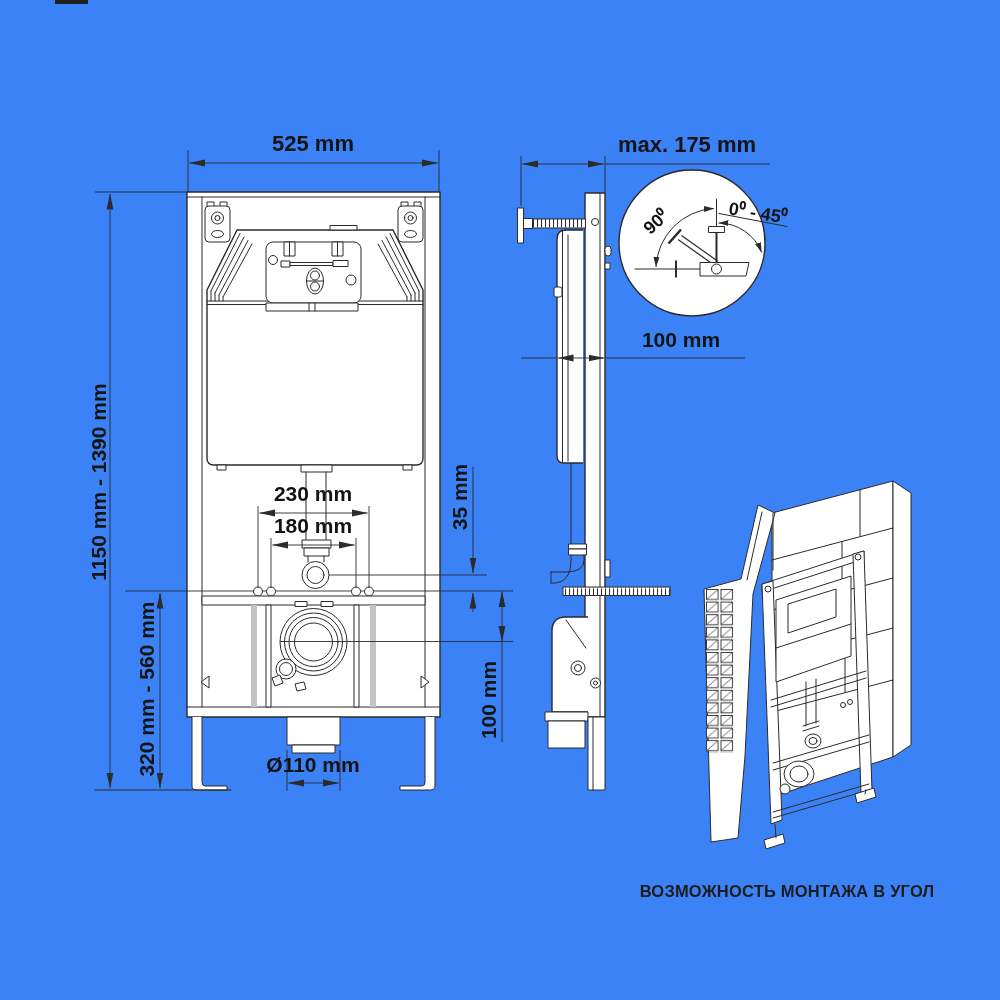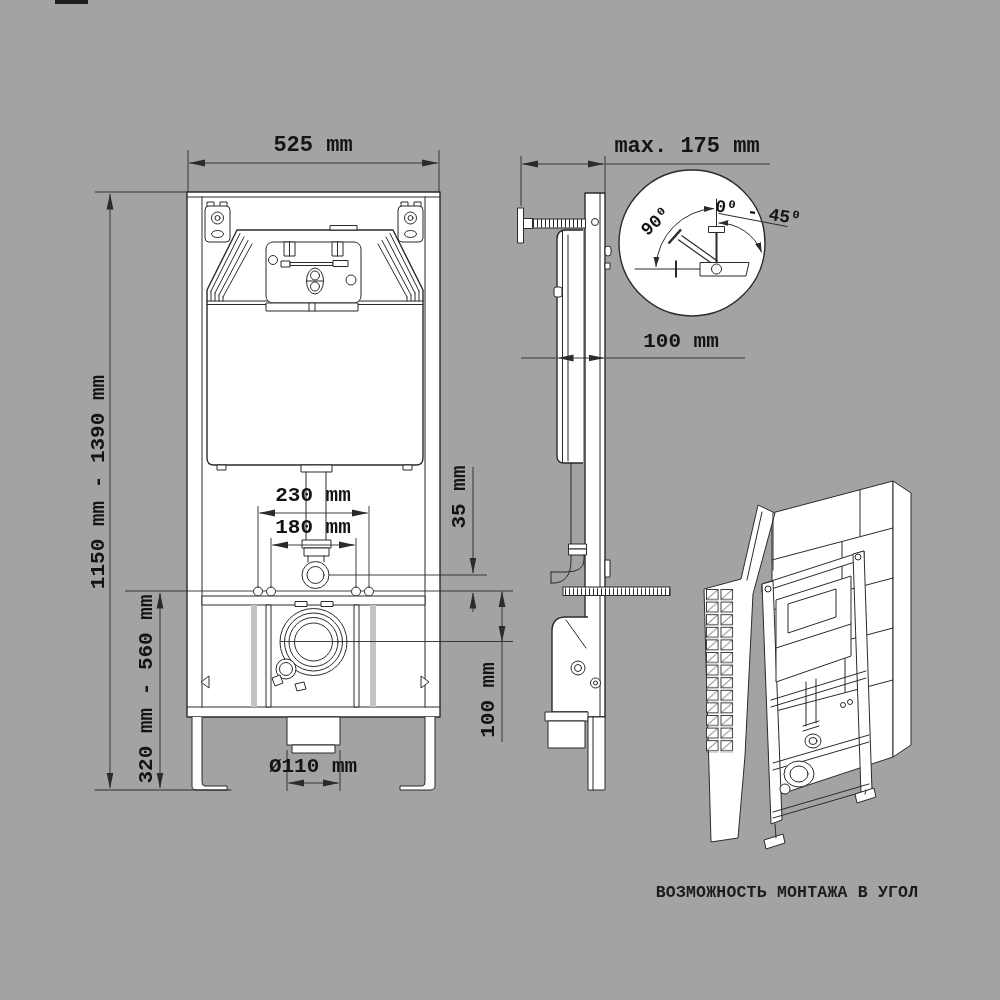--- a/index.html
+++ b/index.html
@@ -1,17 +1,17 @@
 <!DOCTYPE html>
 <html><head>
 <meta charset="utf-8">
 <style>
   html,body{margin:0;padding:0;background:#fff;}
-  #stage{position:relative;width:1000px;height:1000px;background:#a3a3a3;overflow:hidden;
-         font-family:Liberation Mono, monospace;}
+  #stage{position:relative;width:1000px;height:1000px;background:#3b82f6;overflow:hidden;
+         font-family:Liberation Sans, sans-serif;}
   svg{display:block}
   .olw{fill:#ffffff;stroke:#2b2b2b;stroke-width:1.4;stroke-linejoin:round}
   .tl{fill:none;stroke:#2b2b2b;stroke-width:1;stroke-linejoin:round;stroke-linecap:round}
   .tlw{fill:#ffffff;stroke:#2b2b2b;stroke-width:1;stroke-linejoin:round}
   .dim{fill:none;stroke:#2b2b2b;stroke-width:0.9}
   .dt{font-weight:bold;font-size:21px;fill:#141414;text-anchor:middle}
   .dtb{font-weight:bold;font-size:22px;fill:#141414;text-anchor:middle}
   .vt{dominant-baseline:central}
   .at{font-weight:bold;font-size:18px;fill:#141414;text-anchor:middle}
   .cap{font-weight:bold;font-size:16.5px;fill:#1c1c1c;text-anchor:middle;letter-spacing:0.2px}

